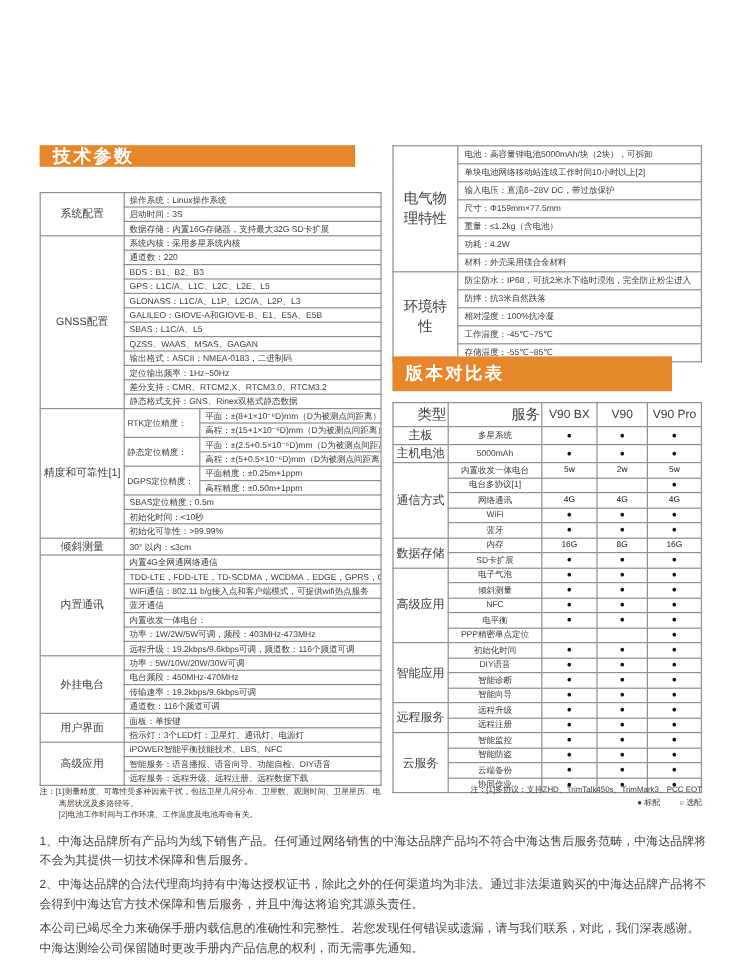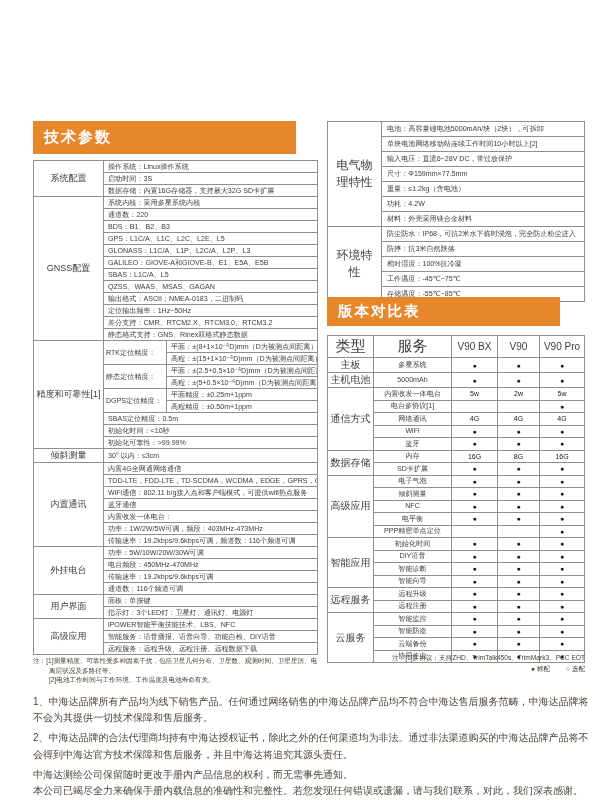--- a/index.html
+++ b/index.html
@@ -9,21 +9,21 @@
     font-family:"Liberation Sans","DejaVu Sans",sans-serif; color:#3c3c3c;
     -webkit-font-smoothing:antialiased;
   }
   .abs { position:absolute; }
 
   
   .orange-bar {
     background:var(--accent,#E6872B); color:#fff; font-weight:bold;
     display:flex; align-items:center; padding-left:11px; letter-spacing:2px;
   }
-  #left-bar  { left:33px; top:121px; width:263px; height:33px; font-size:15px; }
+  #left-bar  { left:33px; top:121px; width:263px; height:18px; font-size:15px; }
   #cmp-bar   { left:327px; top:297px; width:233px; height:29px; font-size:14.5px; }
 
   
   table { border-collapse:collapse; table-layout:fixed; width:100%; }
   td,th { border:1px solid #8f8f8f; font-weight:normal; overflow:hidden; vertical-align:middle; }
 
   
   #left-table-wrap { left:33px; top:160px; width:285px; }
   .spec tr  { height:12px; }
   .spec .sec { font-size:9px; text-align:center; padding:0 1px; color:#3c3c3c; }
@@ -38,21 +38,21 @@
   
   #props-wrap { left:327px; top:121px; width:258px; }
   .props tr { height:15px; }
   .props .sec { font-size:12px; padding:0 6px; }
   .props .val { font-size:7.1px; text-align:left; padding:0 5px; white-space:nowrap; }
 
   
   #cmp-wrap { left:327px; top:335px; width:258px; }
   .cmp tr { height:12.5px; }
   .cmp tr.head { height:16px; }
-  .cmp th.h2 { font-size:15px; text-align:center; }
+  .cmp th.h2 { font-size:12px; text-align:right; }
   .cmp th.hv { font-size:10px; text-align:center; }
   .cmp .cat  { font-size:10px; text-align:center; padding:0 1px; }
   .cmp .svc  { font-size:7.1px; text-align:center; padding:0 2px; }
   .cmp .cv   { font-size:7px; text-align:center; color:#141414; }
 
   
   #cmp-note  { left:327px; top:654px; width:258px; font-size:6.6px; text-align:right; color:#453b31; }
   #cmp-legend{ left:327px; top:665px; width:258px; font-size:6.6px; text-align:right; color:#453b31; }
   #cmp-legend span { margin-left:14px; }
 
@@ -171,21 +171,21 @@
         <tr>
           <td class="val" colspan="2">蓝牙通信</td>
         </tr>
         <tr>
           <td class="val" colspan="2">内置收发一体电台：</td>
         </tr>
         <tr>
           <td class="val" colspan="2">功率：1W/2W/5W可调，频段：403MHz-473MHz</td>
         </tr>
         <tr>
-          <td class="val" colspan="2">传输速率：19.2kbps/9.6kbps可调，频道数：116个频道可调</td>
+          <td class="val" colspan="2">远程升级：19.2kbps/9.6kbps可调，频道数：116个频道可调</td>
         </tr>
         <tr>
           <th class="sec" rowspan="4">外挂电台</th>
           <td class="val" colspan="2">功率：5W/10W/20W/30W可调</td>
         </tr>
         <tr>
           <td class="val" colspan="2">电台频段：450MHz-470MHz</td>
         </tr>
         <tr>
           <td class="val" colspan="2">传输速率：19.2kbps/9.6kbps可调</td>
@@ -447,15 +447,15 @@
 
 <div class="abs" id="cmp-note">注：[1]多协议：支持ZHD、TrimTalk450s、TrimMark3、PCC EOT</div>
 <div class="abs" id="cmp-legend">
   <span>● 标配</span>
   <span>○ 选配</span>
 </div>
 
 <div class="abs" id="footer">
   <p>1、中海达品牌所有产品均为线下销售产品。任何通过网络销售的中海达品牌产品均不符合中海达售后服务范畴，中海达品牌将不会为其提供一切技术保障和售后服务。</p>
   <p>2、中海达品牌的合法代理商均持有中海达授权证书，除此之外的任何渠道均为非法。通过非法渠道购买的中海达品牌产品将不会得到中海达官方技术保障和售后服务，并且中海达将追究其源头责任。</p>
+  <p class="tight">本公司已竭尽全力来确保手册内载信息的准确性和完整性。若您发现任何错误或遗漏，请与我们联系，对此，我们深表感谢。</p>
   <p class="tight">中海达测绘公司保留随时更改手册内产品信息的权利，而无需事先通知。</p>
-  <p class="tight">本公司已竭尽全力来确保手册内载信息的准确性和完整性。若您发现任何错误或遗漏，请与我们联系，对此，我们深表感谢。</p>
 </div>
 
 </body></html>

